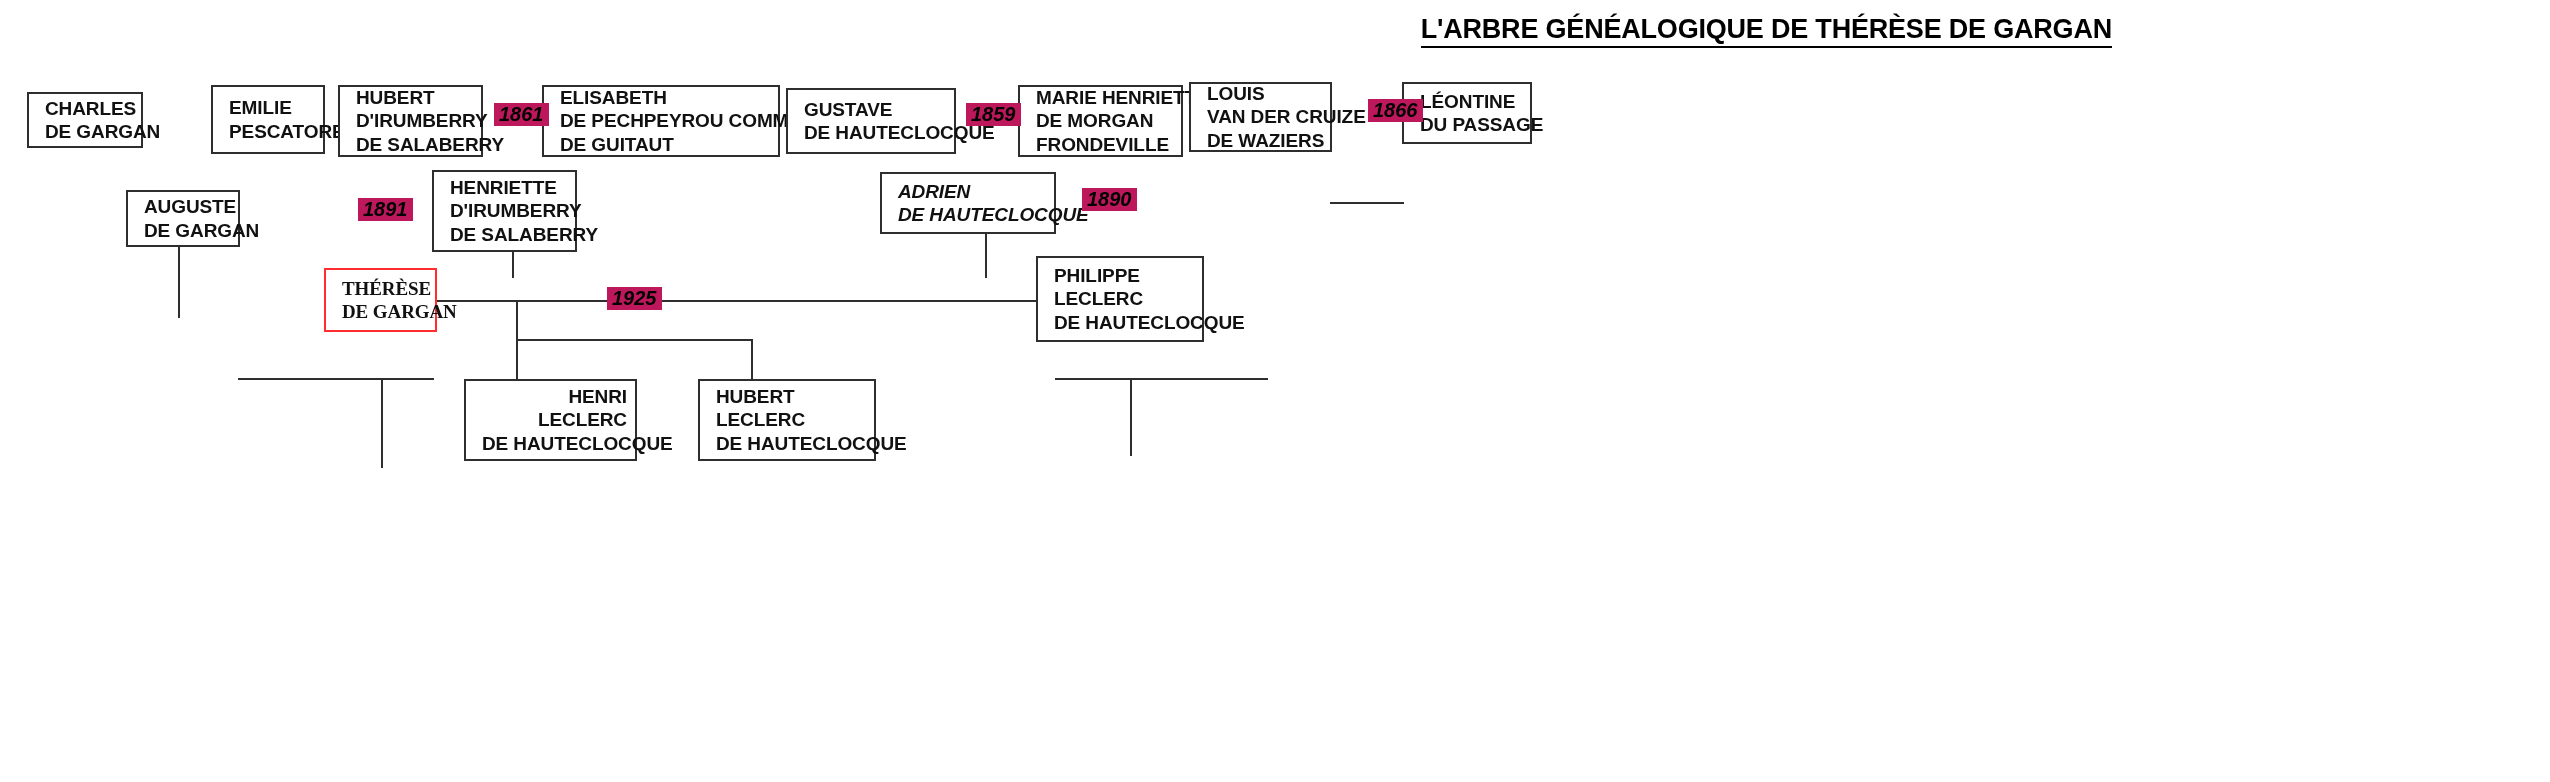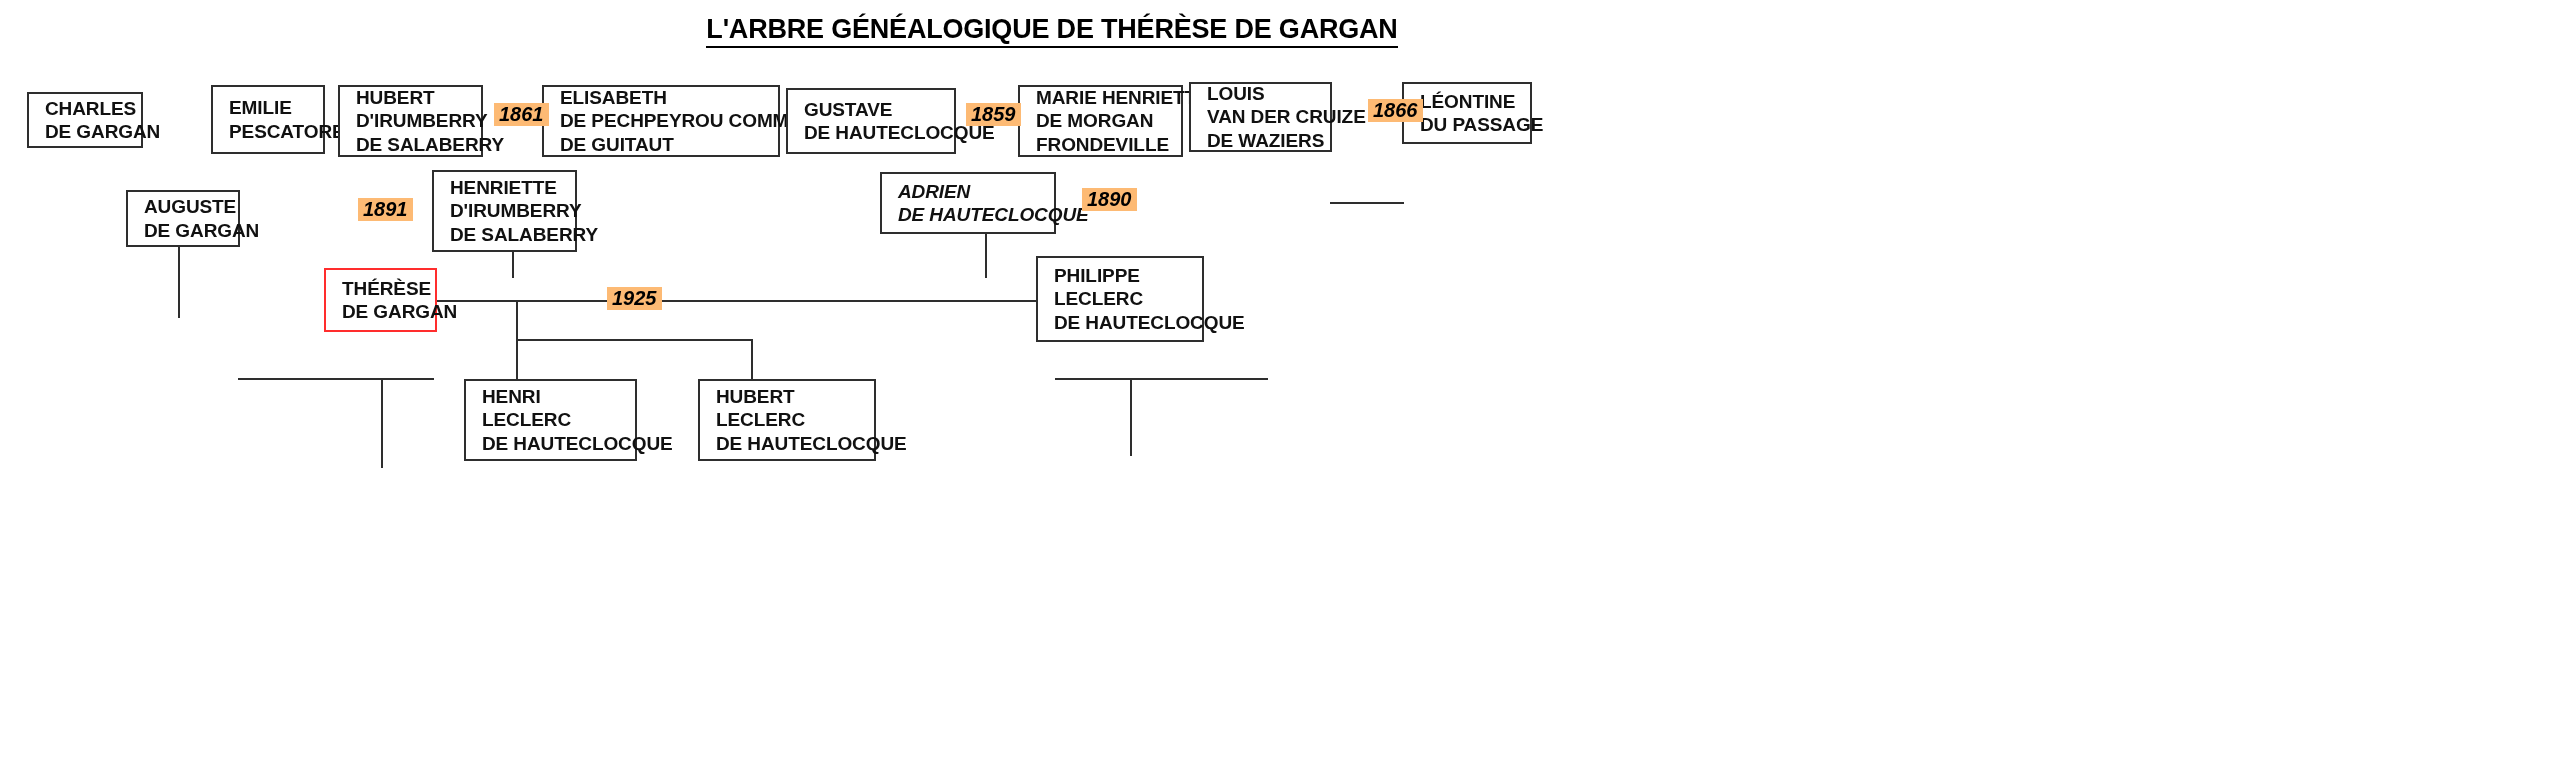--- a/index.html
+++ b/index.html
@@ -12,24 +12,24 @@
     width: 2550px;
     height: 782px;
     background: #ffffff;
     font-family: "Liberation Sans", sans-serif;
     overflow: hidden;
   }
 
   
   #title-block {
     position: absolute;
-    left: 0;
+    left: 8px;
     top: 14px;
     width: 2104px;
-    text-align: center;
+    text-align: right;
   }
   .main-title {
     display: inline-block;
     font-size: 27px;
     font-weight: bold;
     color: #000000;
     letter-spacing: -0.2px;
     border-bottom: 2px solid #000000;
     padding-bottom: 1px;
     line-height: 1.15;
@@ -85,21 +85,21 @@
     z-index: 1;
   }
 
   
   .year {
     position: absolute;
     font-size: 20px;
     font-weight: bold;
     font-style: italic;
     color: #000000;
-    background: #fdba74;
+    background: #be185d;
     padding: 0 5px;
     white-space: nowrap;
     z-index: 4;
   }
 </style>
 </head>
 <body>
 
 <div id="root">
 
@@ -188,32 +188,32 @@
     <div class="line">D'IRUMBERRY</div>
     <div class="line">DE SALABERRY</div>
   </div>
 
   <div class="node" style="left:880px; top:172px; width:176px; height:62px;font-style:italic;">
     <div class="line">ADRIEN</div>
     <div class="line">DE HAUTECLOCQUE</div>
   </div>
 
 
-  <div class="node highlight" style="left:324px; top:268px; width:113px; height:64px;">
+  <div class="node highlight" style="left:324px; top:268px; width:113px; height:64px;font-family:Liberation Serif, serif;">
     <div class="line">THÉRÈSE</div>
     <div class="line">DE GARGAN</div>
   </div>
 
   <div class="node" style="left:1036px; top:256px; width:168px; height:86px;">
     <div class="line">PHILIPPE</div>
     <div class="line">LECLERC</div>
     <div class="line">DE HAUTECLOCQUE</div>
   </div>
 
-  <div class="node" style="left:464px; top:379px; width:173px; height:82px;">
+  <div class="node" style="left:464px; top:379px; width:173px; height:82px;text-align:right;">
     <div class="line">HENRI</div>
     <div class="line">LECLERC</div>
     <div class="line">DE HAUTECLOCQUE</div>
   </div>
 
   <div class="node" style="left:698px; top:379px; width:178px; height:82px;">
     <div class="line">HUBERT</div>
     <div class="line">LECLERC</div>
     <div class="line">DE HAUTECLOCQUE</div>
   </div>

